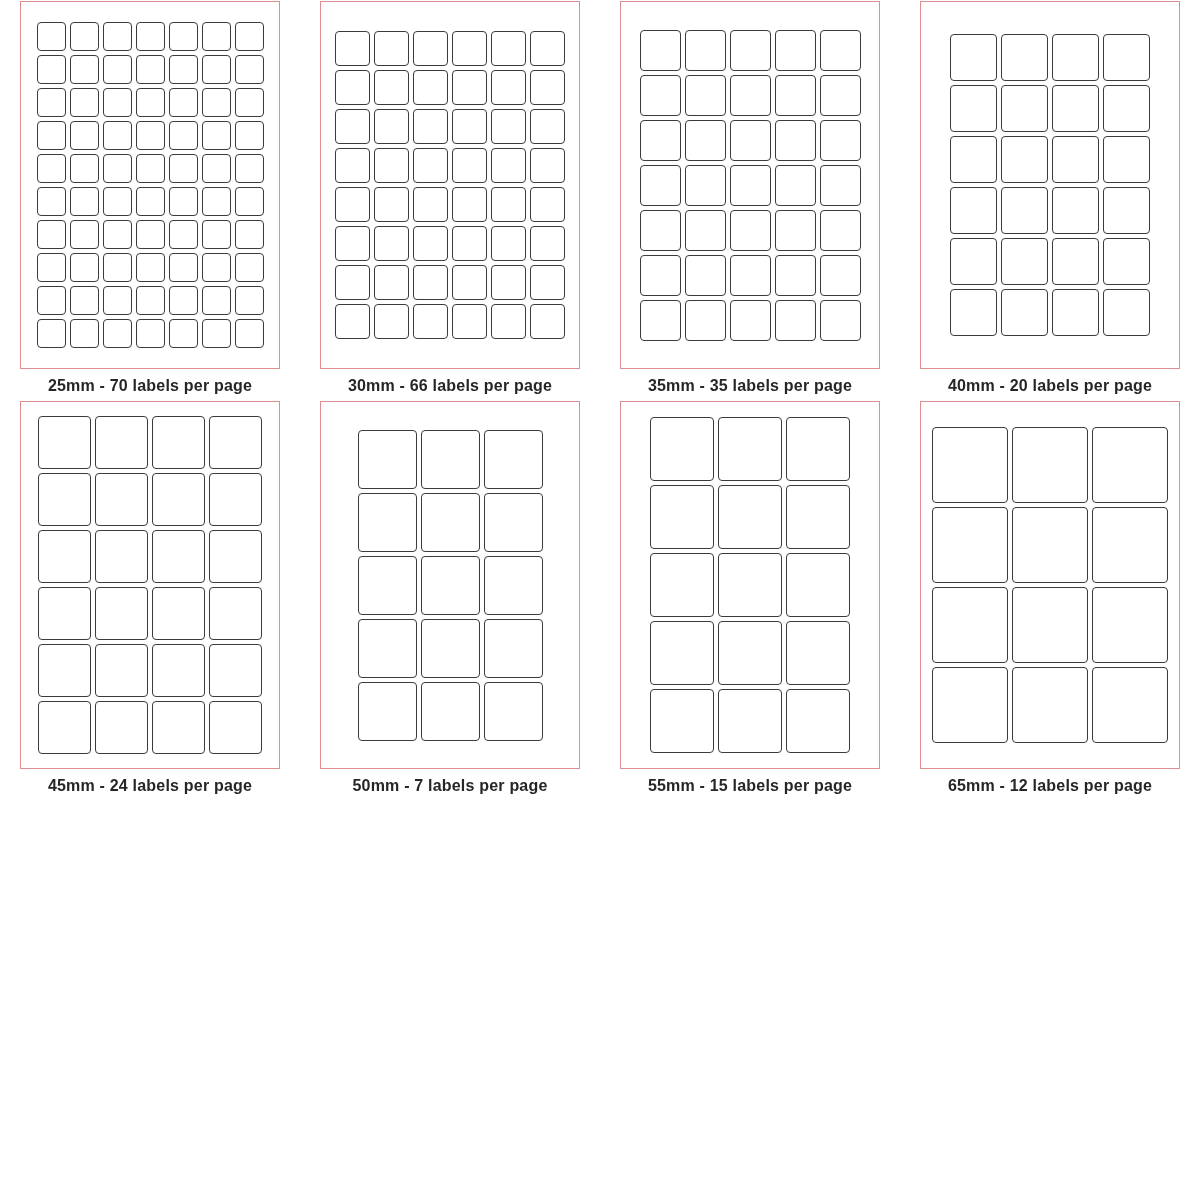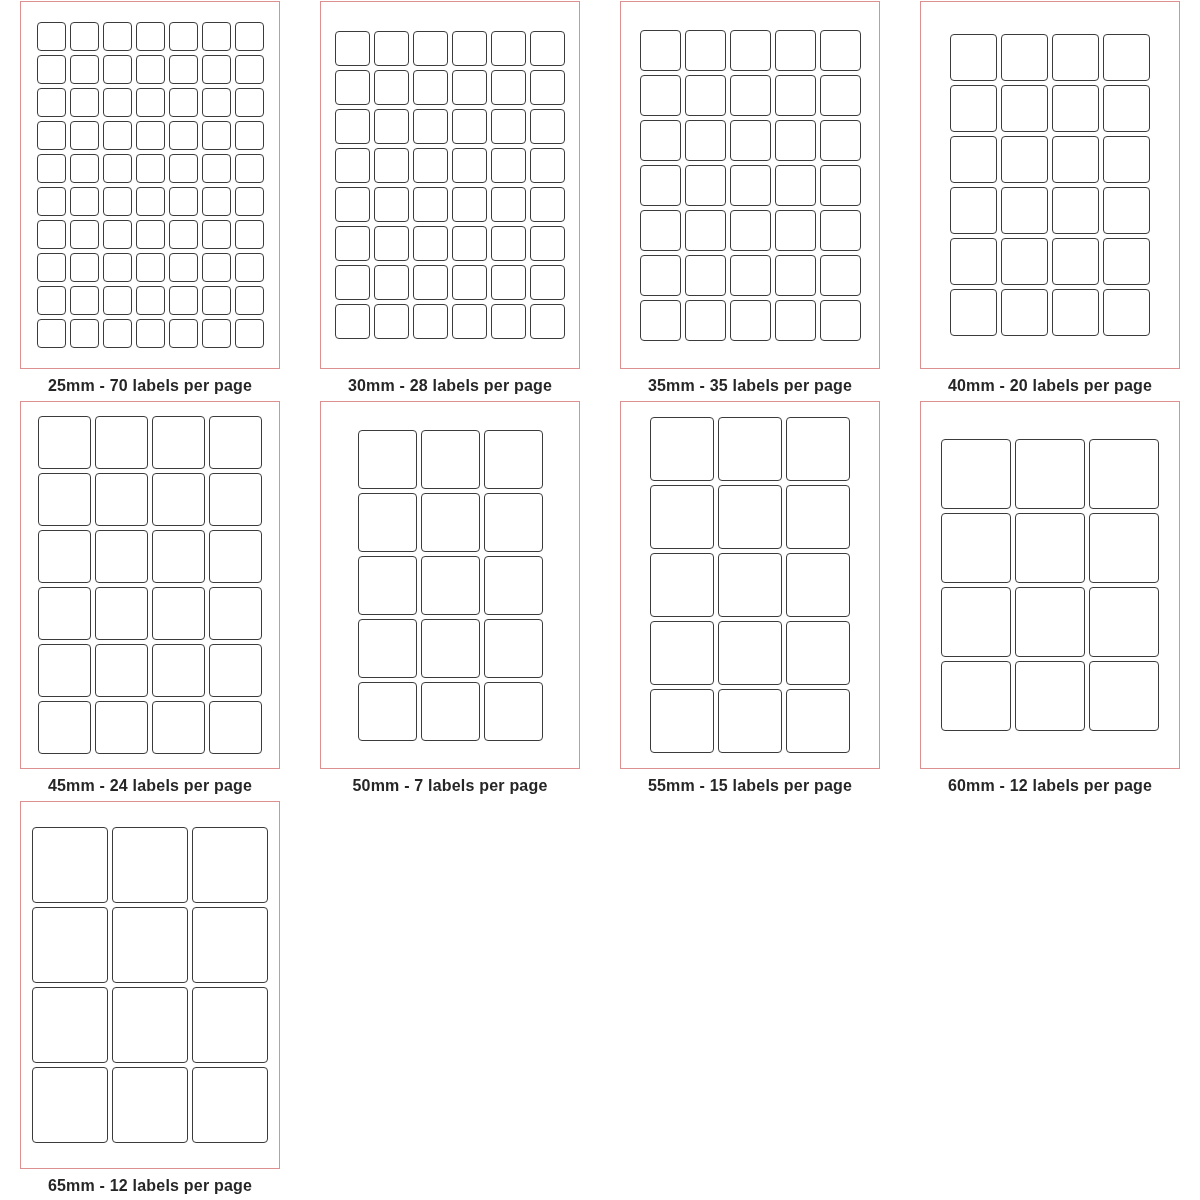--- a/index.html
+++ b/index.html
@@ -198,21 +198,21 @@
             <div class="label-square"></div>
             <div class="label-square"></div>
             <div class="label-square"></div>
             <div class="label-square"></div>
             <div class="label-square"></div>
             <div class="label-square"></div>
             <div class="label-square"></div>
           </div>
       </div>
     </div>
-    <p class="caption">30mm - 28 labels per page</p>
+    <p class="caption">30mm - 66 labels per page</p>
   </section>
 
   <section class="cell">
     <div class="page-wrap">
       <div class="page">
         <div class="labels" style="grid-template-columns: repeat(5, 41px); grid-auto-rows: 41px;">
             <div class="label-square"></div>
             <div class="label-square"></div>
             <div class="label-square"></div>
             <div class="label-square"></div>
@@ -364,41 +364,20 @@
             <div class="label-square"></div>
             <div class="label-square"></div>
             <div class="label-square"></div>
             <div class="label-square"></div>
           </div>
       </div>
     </div>
     <p class="caption">55mm - 15 labels per page</p>
   </section>
 
-  <section class="cell">
-    <div class="page-wrap">
-      <div class="page">
-        <div class="labels" style="grid-template-columns: repeat(3, 70px); grid-auto-rows: 70px;">
-            <div class="label-square"></div>
-            <div class="label-square"></div>
-            <div class="label-square"></div>
-            <div class="label-square"></div>
-            <div class="label-square"></div>
-            <div class="label-square"></div>
-            <div class="label-square"></div>
-            <div class="label-square"></div>
-            <div class="label-square"></div>
-            <div class="label-square"></div>
-            <div class="label-square"></div>
-            <div class="label-square"></div>
-          </div>
-      </div>
-    </div>
-    <p class="caption">60mm - 12 labels per page</p>
-  </section>
 
   <section class="cell">
     <div class="page-wrap">
       <div class="page">
         <div class="labels" style="grid-template-columns: repeat(3, 76px); grid-auto-rows: 76px;">
             <div class="label-square"></div>
             <div class="label-square"></div>
             <div class="label-square"></div>
             <div class="label-square"></div>
             <div class="label-square"></div>

